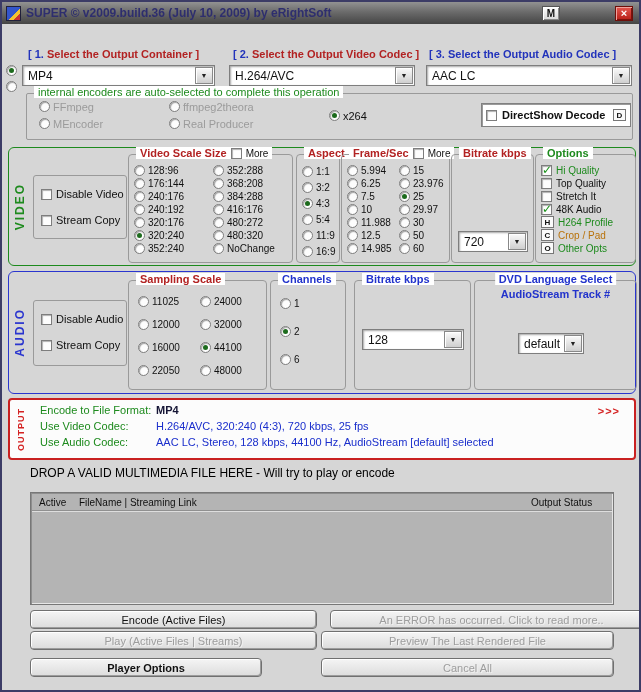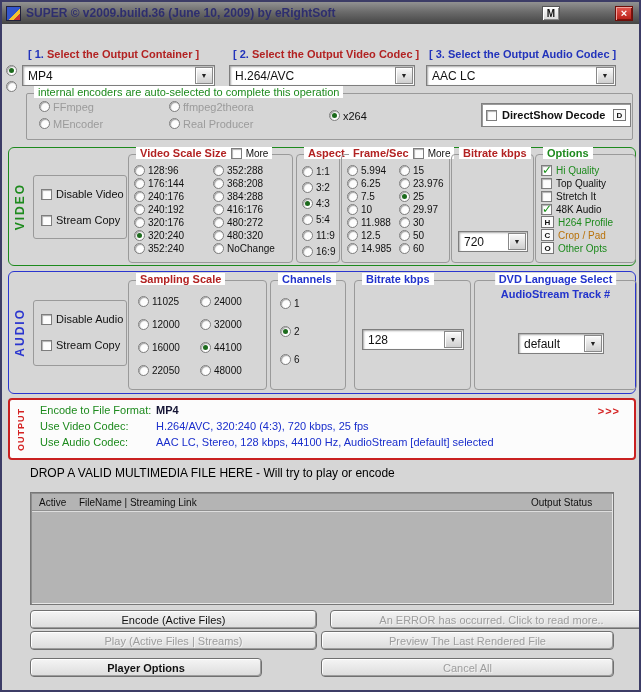--- a/index.html
+++ b/index.html
@@ -93,21 +93,21 @@
   .wbtn.dis{color:#9d9d9d;text-shadow:1px 1px 0 #f2f2f2;cursor:default}
   .wbtn.bold{font-weight:bold}
 </style>
 </head>
 <body>
 
 <div id="win">
 
   <div id="titlebar">
     <span class="appicon"></span>
-    <span class="ttl">SUPER © v2009.build.36 (June 10, 2009) by eRightSoft</span>
+    <span class="ttl">SUPER © v2009.build.36 (July 10, 2009) by eRightSoft</span>
     <span class="tbtn">M</span>
     <span class="tbtn x">×</span>
   </div>
 
   <div class="slab" style="left:26px;top:46px">
     <span class="pre">[ 1.</span>
     <span class="red">Select the Output Container ]</span>
   </div>
   <div class="slab" style="left:231px;top:46px">
     <span class="pre">[ 2.</span>
@@ -124,21 +124,21 @@
   </div>
 
   <div class="combo" style="left:20px;top:63px;width:193px">
     <span class="cv">MP4</span>
     <span class="ca">▼</span>
   </div>
   <div class="combo" style="left:227px;top:63px;width:186px">
     <span class="cv">H.264/AVC</span>
     <span class="ca">▼</span>
   </div>
-  <div class="combo" style="left:424px;top:63px;width:190px">
+  <div class="combo" style="left:424px;top:63px;width:206px">
     <span class="cv">AAC LC</span>
     <span class="ca">▼</span>
   </div>
 
   <div id="encfs">
     <span class="leg norm tgreen">internal encoders are auto-selected to complete this operation</span>
     <label class="ritem big dis" style="position:absolute;left:12px;top:6px">
       <span class="rb"></span>
         <span class="rlab">FFmpeg</span>
       </label>
@@ -482,21 +482,21 @@
         <span class="cv">128</span>
         <span class="ca">▼</span>
       </div>
     </div>
 
     <div class="grp" style="left:465px;top:8px;width:163px;height:110px">
       <span class="leg" style="left:50%;transform:translateX(-50%)">
           <span class="tblue">DVD Language Select</span>
         </span>
       <div style="position:absolute;top:7px;left:0;right:0;text-align:center;color:#2233cc;font-weight:bold">AudioStream  Track #</div>
-      <div class="combo" style="left:43px;top:52px;width:86px">
+      <div class="combo" style="left:43px;top:52px;width:66px">
         <span class="cv">default</span>
         <span class="ca">▼</span>
       </div>
     </div>
   </div>
 
   <div id="outputfs">
     <div class="vwrap small">
       <span style="color:#d42222">OUTPUT</span>
       </div>

